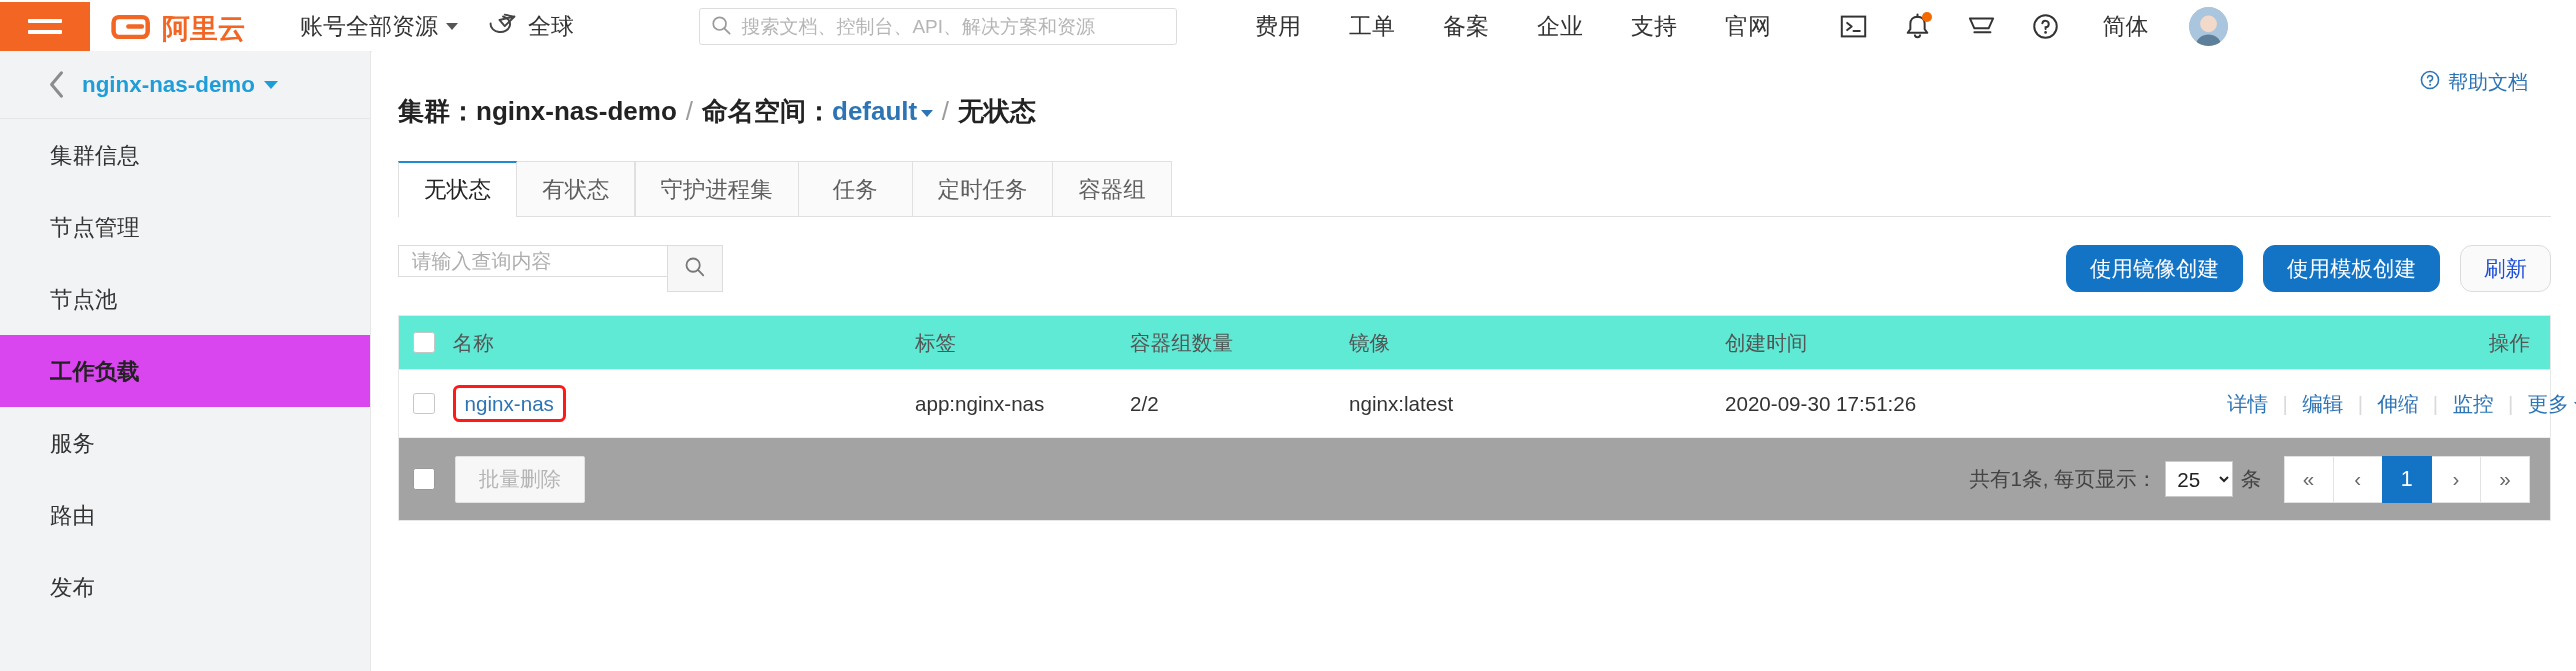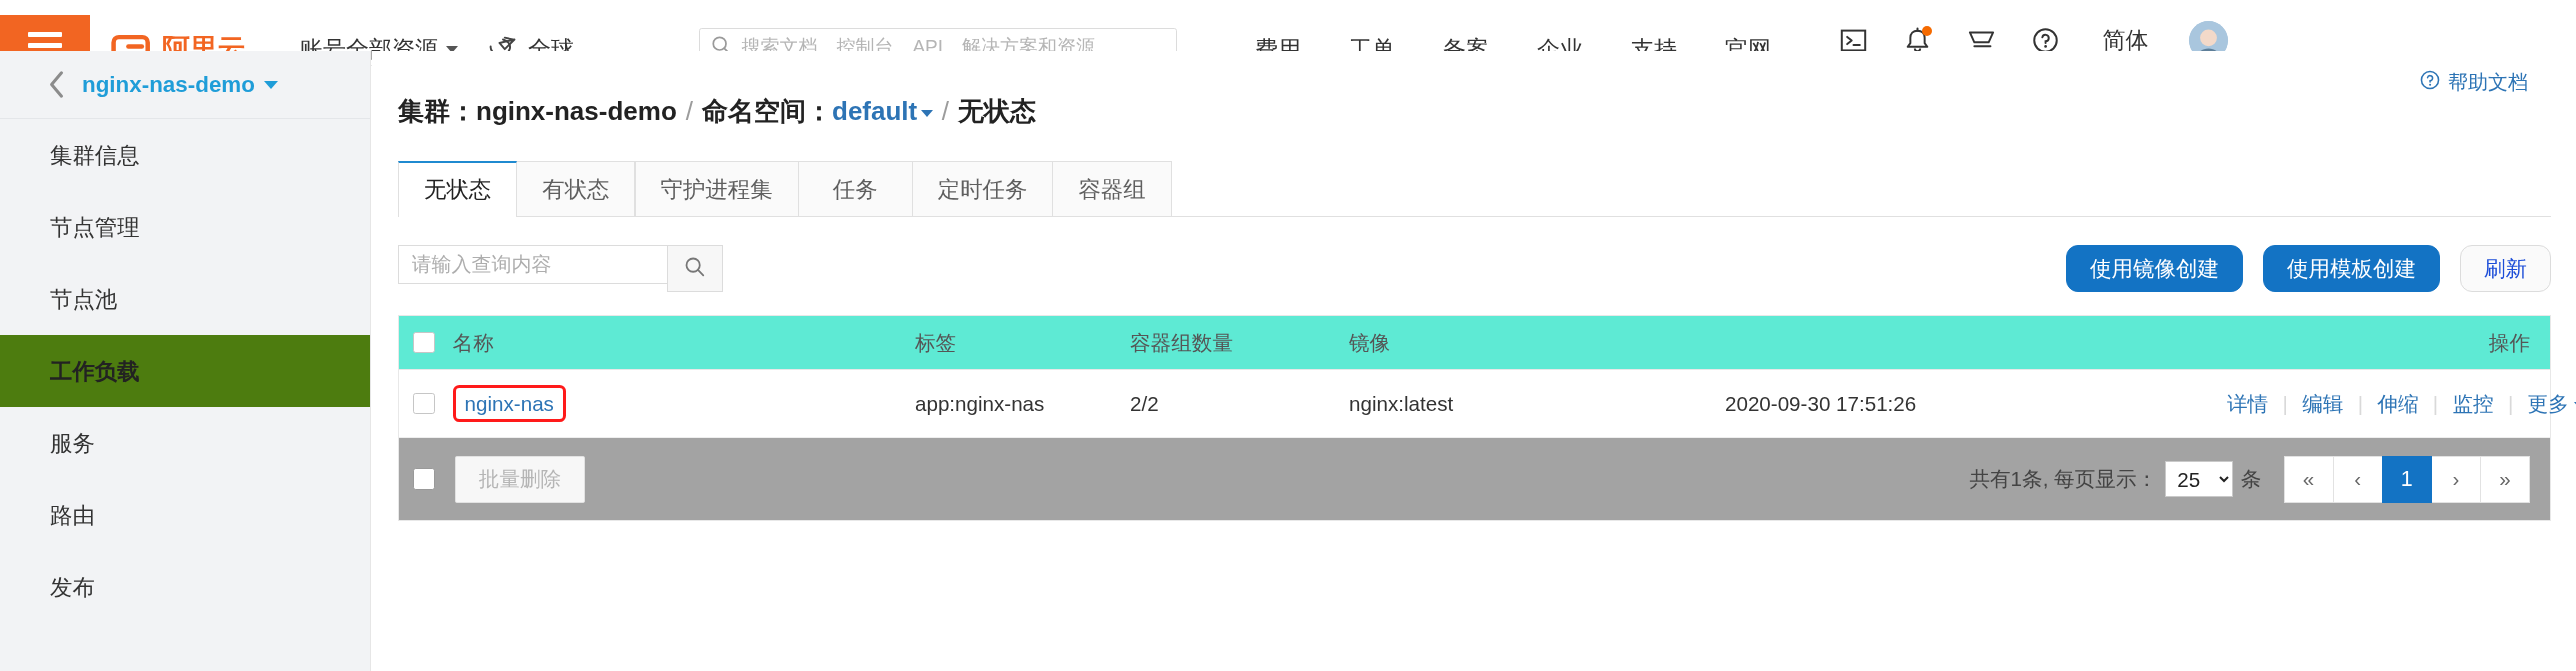--- a/index.html
+++ b/index.html
@@ -6,25 +6,25 @@
   html, body {
     width: 2576px; height: 672px;
     font-family: "Liberation Sans", "DejaVu Sans", sans-serif;
     background: #ffffff;
     overflow: hidden;
     -webkit-font-smoothing: antialiased;
   }
 
   
   .topbar {
-    position: absolute; top: 16px; left: 0;
+    position: absolute; top: 2px; left: 0;
     width: 2532px; height: 50px;
     background: #ffffff;
     border-bottom: 0.9px solid #e8e8e8;
-    display: flex; align-items: flex-end;
+    display: flex; align-items: center;
   }
   .hamburger {
     width: 90px; height: 50px; background: #f26522;
     display: flex; flex-direction: column; align-items: center; justify-content: center;
     gap: 6.3px; cursor: pointer; flex: 0 0 auto;
   }
   .hamburger span { display: block; width: 34px; height: 4.5px; background: #ffffff; border-radius: 0.9px; }
 
   .logo { margin-left: 20px; flex: 0 0 auto; display: flex; align-items: center; }
   .logo svg { display: block; }
@@ -89,21 +89,21 @@
     display: flex; align-items: center; gap: 9px; white-space: nowrap;
   }
   .caret-blue {
     width: 0; height: 0; border-left: 7.2px solid transparent;
     border-right: 7.2px solid transparent; border-top: 8px solid #1f9dd8;
   }
   .side-item {
     height: 72px; display: flex; align-items: center;
     padding-left: 50px; font-size: 22.4px; color: #333; cursor: pointer;
   }
-  .side-item.active { background: #4d7c0f; font-weight: bold; color: #222; }
+  .side-item.active { background: #d946ef; font-weight: bold; color: #222; }
 
   
   .main { position: absolute; top: 51px; left: 372px; width: 2204px; height: 621px; background: #fff; }
 
   .helpdoc {
     position: absolute; right: 48px; top: 18px;
     display: flex; align-items: center; gap: 8px;
     font-size: 20px; color: #2d74b5; cursor: pointer; white-space: nowrap;
   }
 
@@ -138,21 +138,21 @@
     z-index: 2; margin-bottom: -0.9px; padding-bottom: 0.9px;
   }
 
   
   .toolbar {
     margin-top: 28px; margin-left: 26px; width: 2153px; height: 47px;
     display: flex; align-items: center; justify-content: space-between;
   }
   .searchbox { display: flex; align-items: stretch; height: 47px; }
   .searchbox input {
-    width: 269px; height: 39px; border: 0.9px solid #dcdcdc; border-right: none;
+    width: 269px; height: 32px; border: 0.9px solid #dcdcdc; border-right: none;
     font-size: 20px; color: #555; padding: 0 12.5px; outline: none;
     font-family: "Liberation Sans", sans-serif; background: #fff;
   }
   .searchbox input::placeholder { color: #aeaeae; }
   .searchbtn {
     width: 56px; height: 47px; border: 0.9px solid #dcdcdc; background: #f7f7f7;
     display: flex; align-items: center; justify-content: center; cursor: pointer;
   }
   .tb-right { display: flex; align-items: center; gap: 20px; }
   .btn {
@@ -429,20 +429,21 @@
   <div class="table">
 
     <div class="thead">
       <div class="c-chk">
         <span class="chk light"></span>
       </div>
       <div class="c-name">名称</div>
       <div class="c-tag">标签</div>
       <div class="c-pods">容器组数量</div>
       <div class="c-img">镜像</div>
+      <div class="c-time">创建时间</div>
       <div class="c-ops">操作</div>
     </div>
 
     <div class="trow">
       <div class="c-chk">
         <span class="chk light"></span>
       </div>
       <div class="c-name">
         <span class="namecell">
           <span class="redbox">

